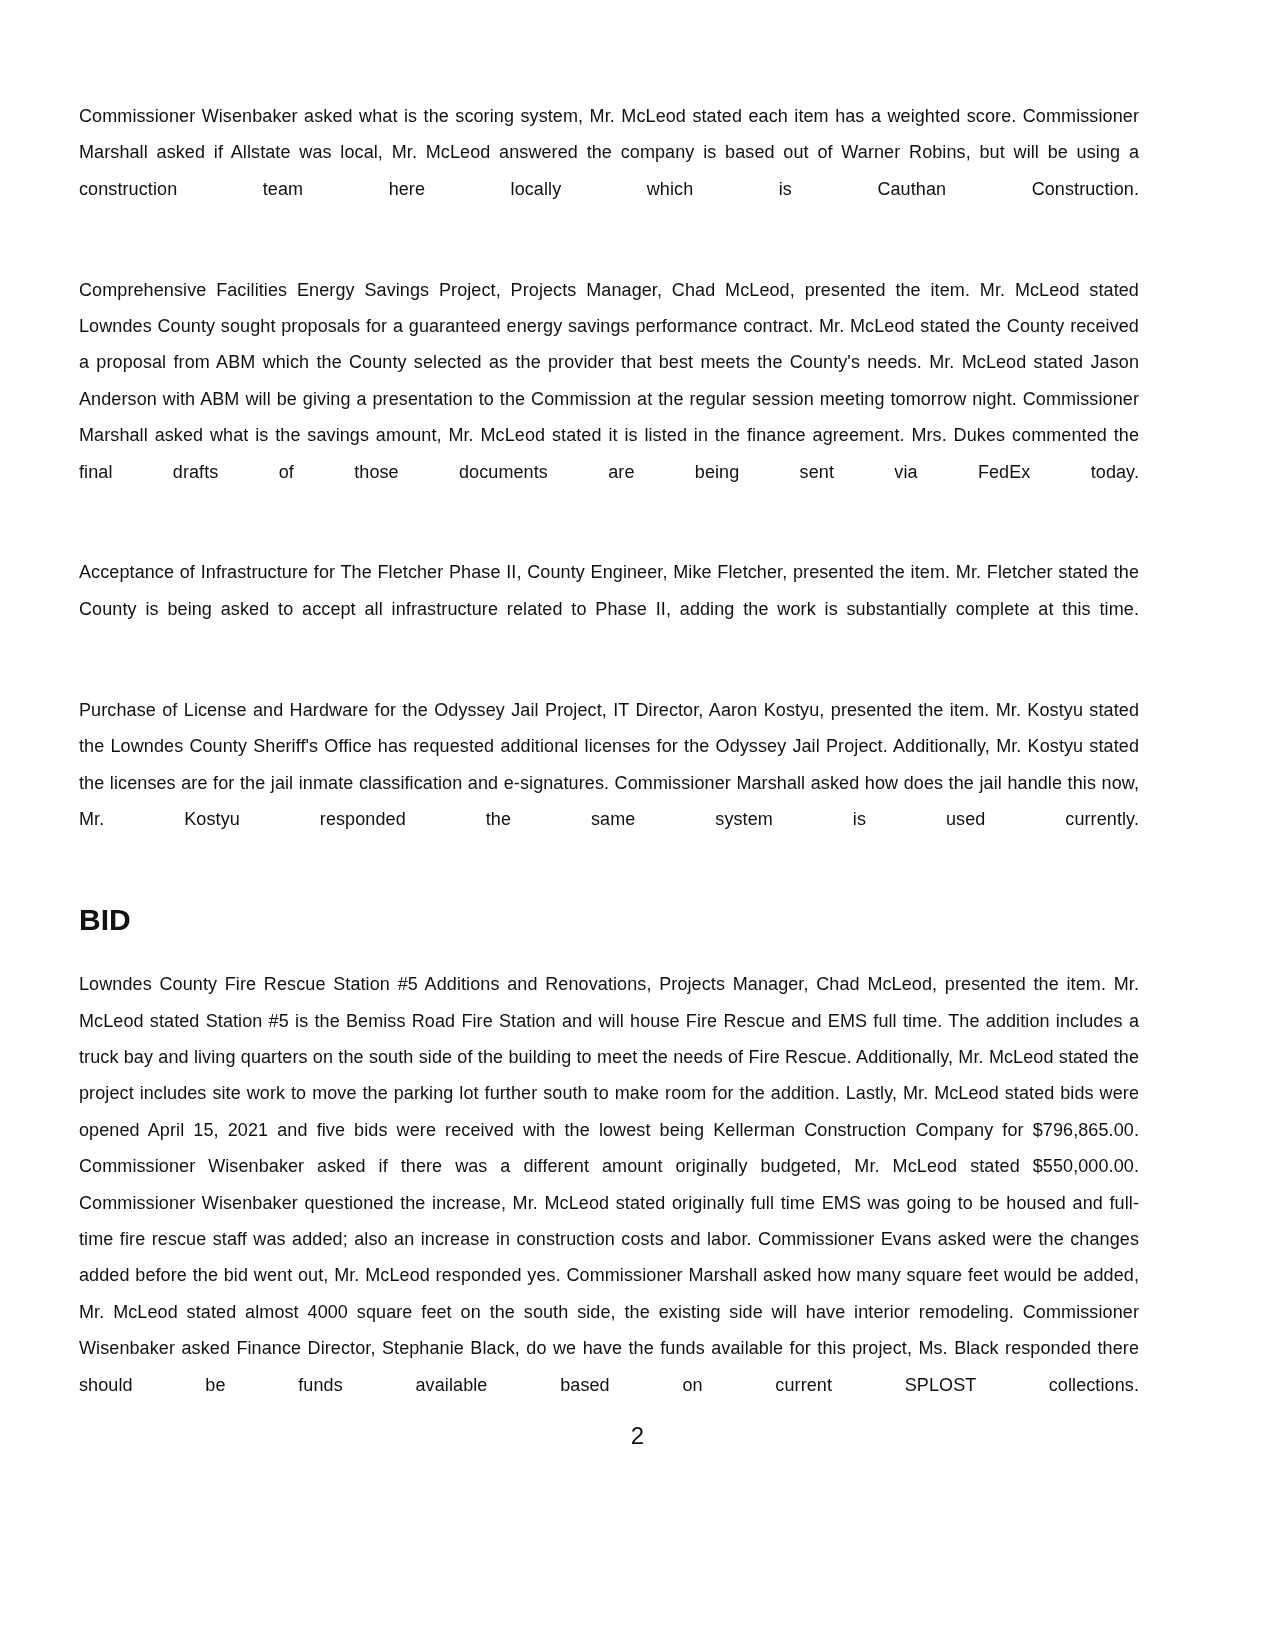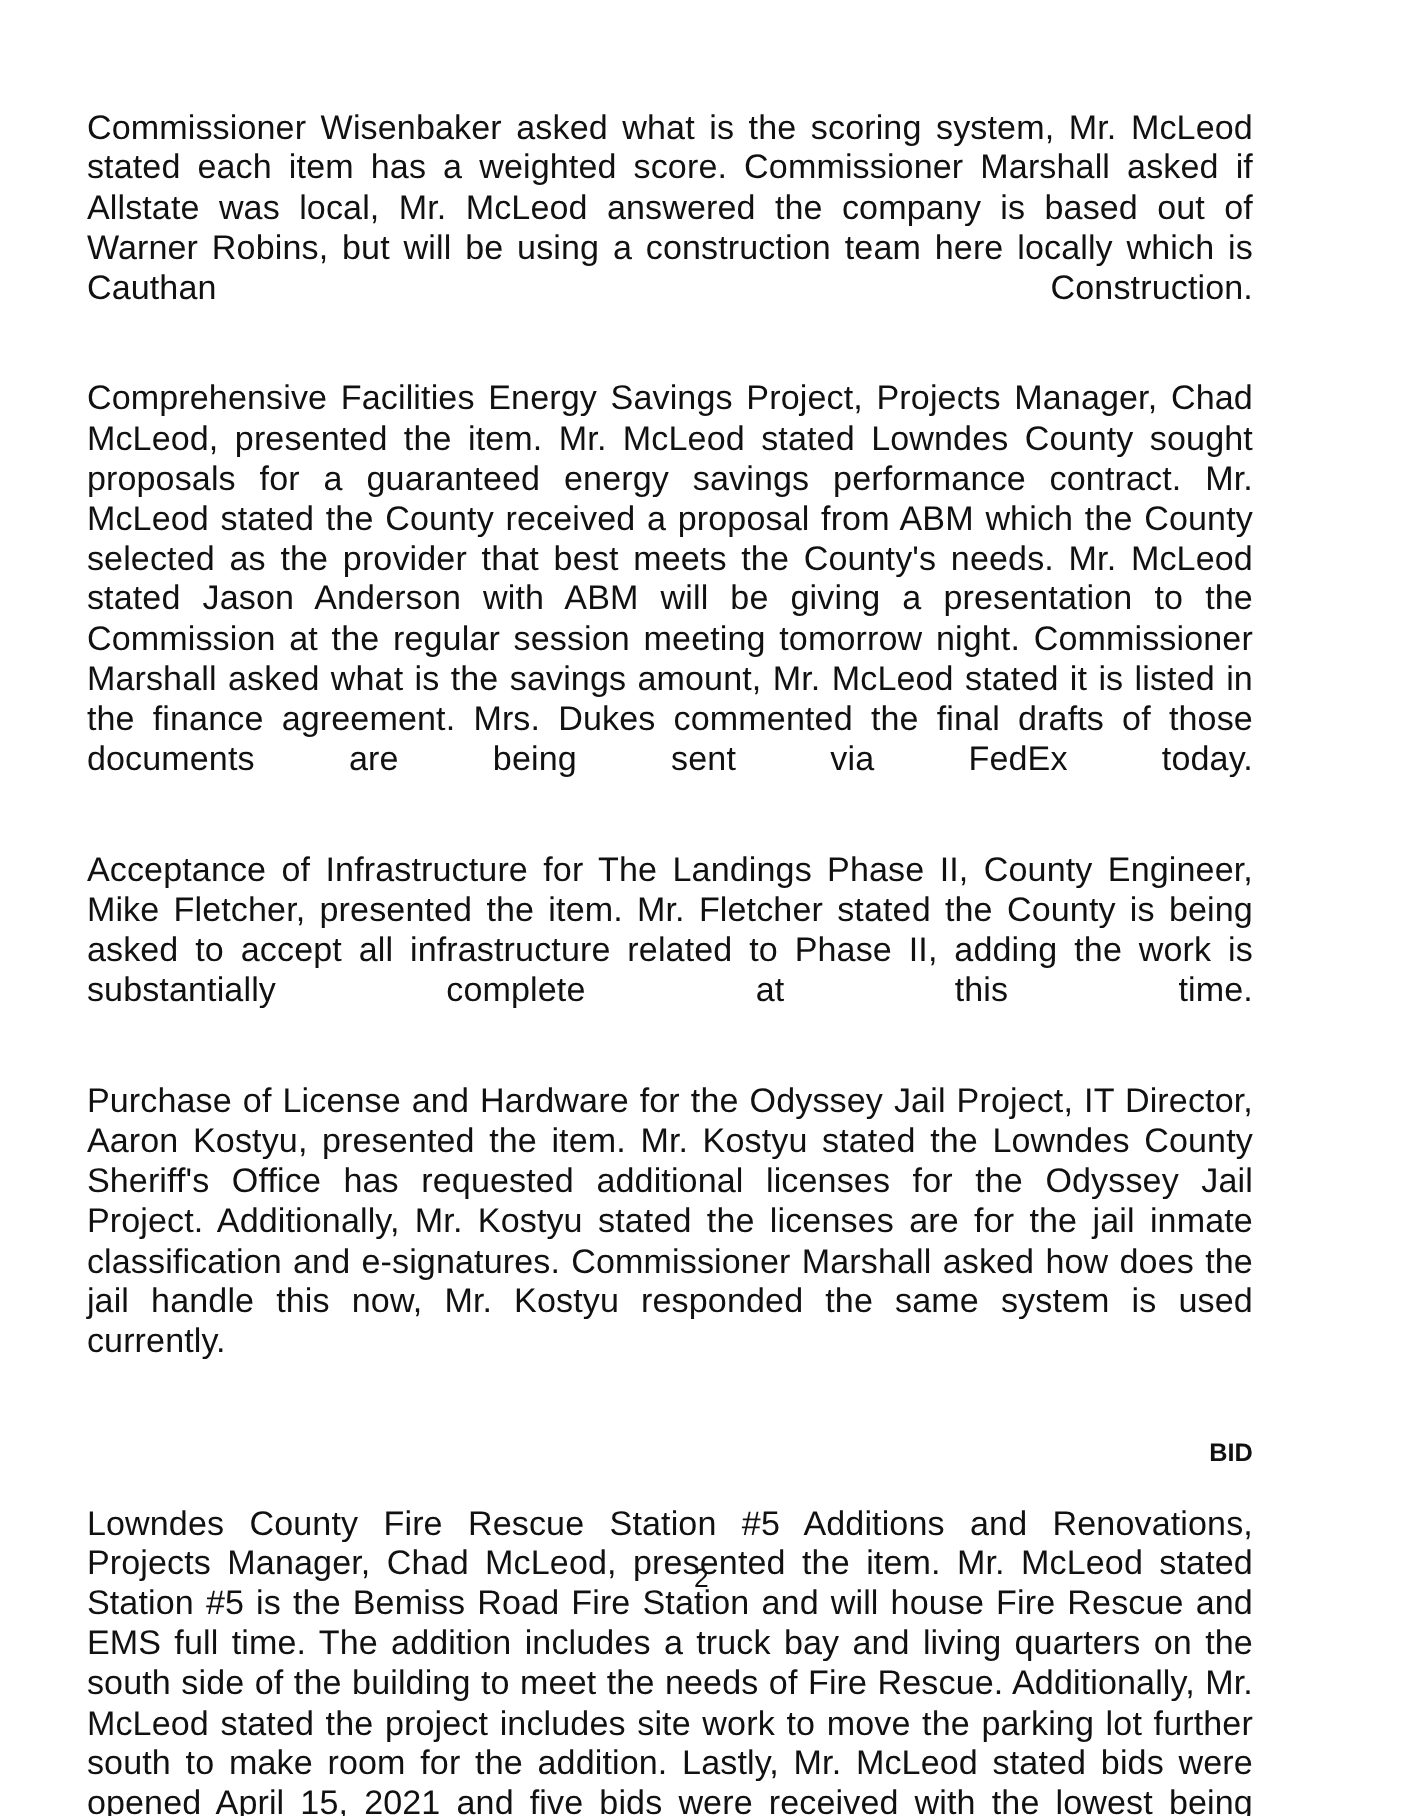--- a/index.html
+++ b/index.html
@@ -20,40 +20,40 @@
     overflow: hidden;
   }
   .content {
     position: absolute;
     left: 79px;
     top: 98px;
     width: 1060px;
   }
   p.para {
     margin: 0 0 28px 0;
-    font-size: 31px;
+    font-size: 18px;
     line-height: 36.4px;
     text-align: justify;
     text-justify: inter-word;
     color: #111111;
     letter-spacing: 0.1px;
   }
   p.para:last-child {
     margin-bottom: 0;
   }
   .run-in {
     font-weight: normal;
   }
   .section-heading {
     font-weight: bold;
-    font-size: 23px;
+    font-size: 30px;
     line-height: 36.4px;
     color: #111111;
     margin: 0 0 28px 0;
-    text-align: right;
+    text-align: left;
   }
   .page-number {
     position: absolute;
     left: 0;
     top: 1422px;
     width: 1275px;
     text-align: center;
     font-size: 24px;
     color: #111111;
   }
@@ -68,21 +68,21 @@
 </head>
 <body>
 
 <div class="page">
   <div class="content">
 
     <p class="para"><span>Commissioner Wisenbaker asked what is the scoring system, Mr. McLeod stated each item has a weighted score.  Commissioner Marshall asked if Allstate was local, Mr. McLeod answered the company is based out of Warner Robins, but will be using a construction team here locally which is Cauthan Construction.</span></p>
 
     <p class="para"><span class="run-in">Comprehensive Facilities Energy Savings Project,</span><span> Projects Manager, Chad McLeod, presented the item.  Mr. McLeod stated Lowndes County sought proposals for a guaranteed energy savings performance contract.  Mr. McLeod stated the County received a proposal from ABM which the County selected as the provider that best meets the County's needs.  Mr. McLeod stated Jason Anderson with ABM will be giving a presentation to the Commission at the regular session meeting tomorrow night.  Commissioner Marshall asked what is the savings amount, Mr. McLeod stated it is listed in the finance agreement. Mrs. Dukes commented the final drafts of those documents are being sent via FedEx today.</span></p>
 
-    <p class="para"><span class="run-in">Acceptance of Infrastructure for The Landings Phase II,</span><span> County Engineer, Mike Fletcher, presented the item.  Mr. Fletcher stated the County is being asked to accept all infrastructure related to Phase II, adding the work is substantially complete at this time.</span></p>
+    <p class="para"><span class="run-in">Acceptance of Infrastructure for The Fletcher Phase II,</span><span> County Engineer, Mike Fletcher, presented the item.  Mr. Fletcher stated the County is being asked to accept all infrastructure related to Phase II, adding the work is substantially complete at this time.</span></p>
 
     <p class="para"><span class="run-in">Purchase of License and Hardware for the Odyssey Jail Project,</span><span> IT Director, Aaron Kostyu, presented the item.  Mr. Kostyu stated the Lowndes County Sheriff's Office has requested additional licenses for the Odyssey Jail Project.  Additionally, Mr. Kostyu stated the licenses are for the jail inmate classification and e-signatures.  Commissioner Marshall asked how does the jail handle this now, Mr. Kostyu responded the same system is used currently.</span></p>
 
     <p class="section-heading">BID</p>
 
     <p class="para"><span class="run-in">Lowndes County Fire Rescue Station #5 Additions and Renovations,</span><span> Projects Manager, Chad McLeod, presented the item.  Mr. McLeod stated Station #5 is the Bemiss Road Fire Station and will house Fire Rescue and EMS full time.  The addition includes a truck bay and living quarters on the south side of the building to meet the needs of Fire Rescue.  Additionally, Mr. McLeod stated the project includes site work to move the parking lot further south to make room for the addition.  Lastly, Mr. McLeod stated bids were opened April 15, 2021 and five bids were received with the lowest being Kellerman Construction Company for $796,865.00.  Commissioner Wisenbaker asked if there was a different amount originally budgeted, Mr. McLeod stated $550,000.00.  Commissioner Wisenbaker questioned the increase, Mr. McLeod stated originally full time EMS was going to be housed and full-time fire rescue staff was added; also an increase in construction costs and labor.  Commissioner Evans asked were the changes added before the bid went out, Mr. McLeod responded yes.  Commissioner Marshall asked how many square feet would be added, Mr. McLeod stated almost 4000 square feet on the south side, the existing side will have interior remodeling.  Commissioner Wisenbaker asked Finance Director, Stephanie Black, do we have the funds available for this project, Ms. Black responded there should be funds available based on current SPLOST collections.</span></p>
 
   </div>
 
   <div class="page-number">2</div>

